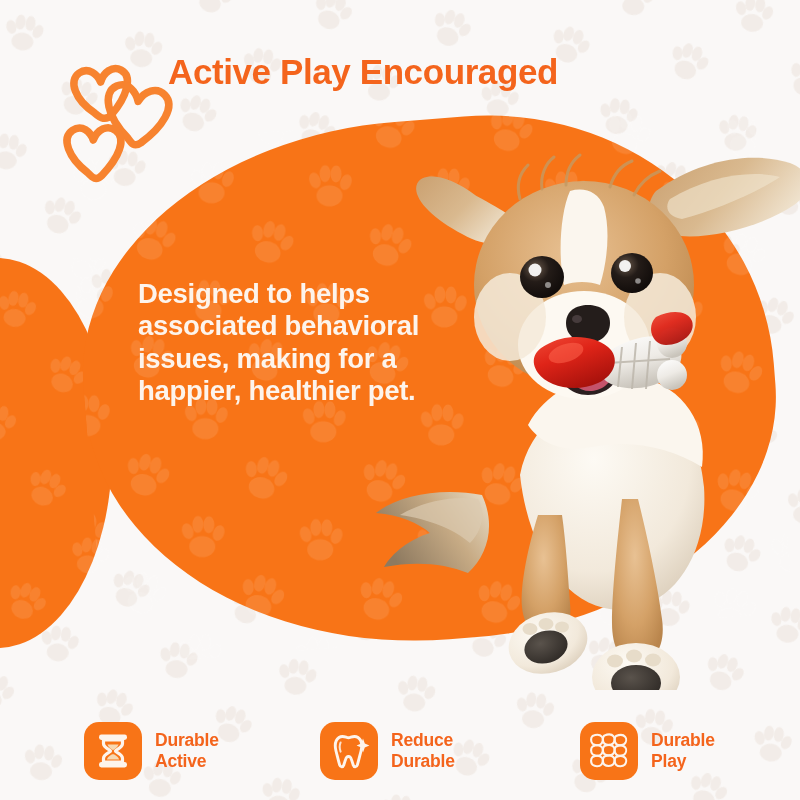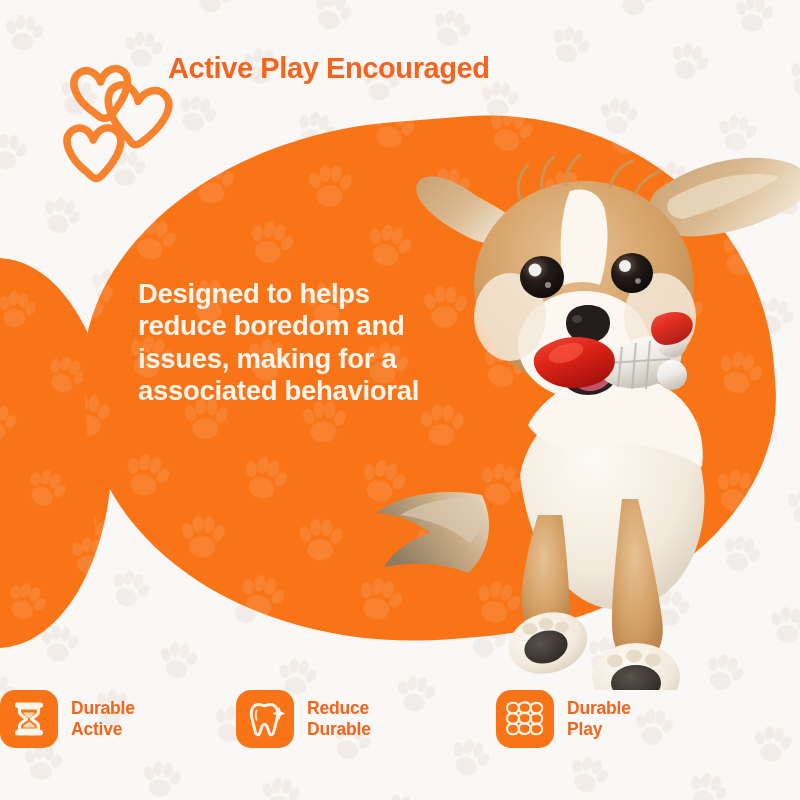--- a/index.html
+++ b/index.html
@@ -41,21 +41,21 @@
     transform: rotate(-4.5deg);
   }
   .blob-paws {
     position: absolute; inset: 0;
     opacity: 0.10;
   }
   
   .headline {
     position: absolute;
     left: 168px; top: 52px;
-    font-size: 29px;
+    font-size: 35px;
     font-weight: bold;
     letter-spacing: -0.4px;
     color: #f4641c;
     white-space: nowrap;
   }
   
   .hearts {
     position: absolute;
     left: 56px; top: 52px;
     width: 136px; height: 144px;
@@ -77,21 +77,22 @@
     left: 370px; top: 95px;
     width: 440px; height: 595px;
     pointer-events: none;
   }
   
   .features {
     position: absolute;
     left: 0; top: 690px;
     width: 800px; height: 90px;
     display: flex;
-    align-items: flex-start;
+    align-items: flex-end;
+    padding-left: 84px;
     box-sizing: border-box;
   }
   .feature {
     display: flex;
     align-items: center;
     gap: 13px;
   }
   .feature.f1 { width: 236px; }
   .feature.f2 { width: 260px; }
   .feature.f3 { width: 200px; }
@@ -177,23 +178,23 @@
       <path d="M36 60 C18 44 14 24 26 18 C36 13 44 22 46 30 C50 21 60 15 68 21 C79 29 70 48 52 64 C46 69 41 66 36 60 Z" transform="rotate(-8 46 40)"></path>
       <path d="M96 126 C74 108 66 84 80 76 C91 70 100 80 103 89 C108 78 120 72 129 80 C141 90 130 112 110 130 C104 135 101 132 96 126 Z" transform="translate(-22 -40) rotate(6 100 100)"></path>
       <path d="M52 136 C34 120 28 100 40 93 C50 87 58 96 60 104 C65 94 75 89 83 96 C94 105 84 124 66 140 C60 145 57 142 52 136 Z" transform="translate(-22 -16) rotate(-4 60 115)"></path>
     </g>
   </svg>
 
   <div class="headline">Active Play Encouraged</div>
 
   <div class="body-copy">
     <div>Designed to helps</div>
-    <div>reduce boredom and</div>
+    <div>associated behavioral</div>
     <div>issues, making for a</div>
-    <div>associated behavioral</div>
+    <div>happier, healthier pet.</div>
   </div>
 
   <div class="dog-wrap">
     <svg viewBox="0 0 440 595" xmlns="http://www.w3.org/2000/svg">
       <defs>
         <radialGradient id="furTan" cx="45%" cy="35%" r="70%">
           <stop offset="0%" stop-color="#e8c193"></stop>
           <stop offset="60%" stop-color="#d4a167"></stop>
           <stop offset="100%" stop-color="#b9854c"></stop>
         </radialGradient>

